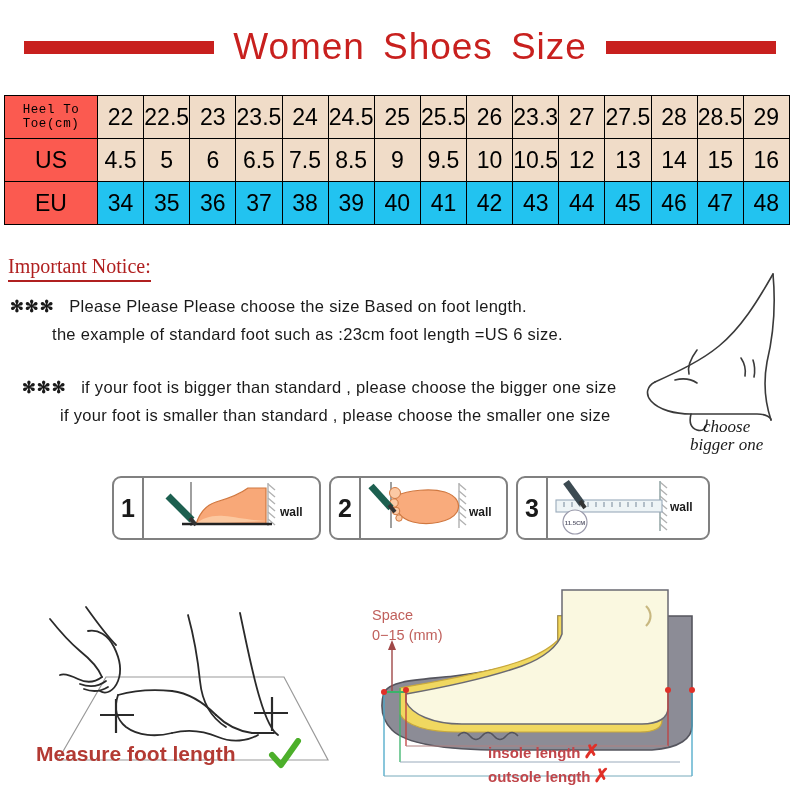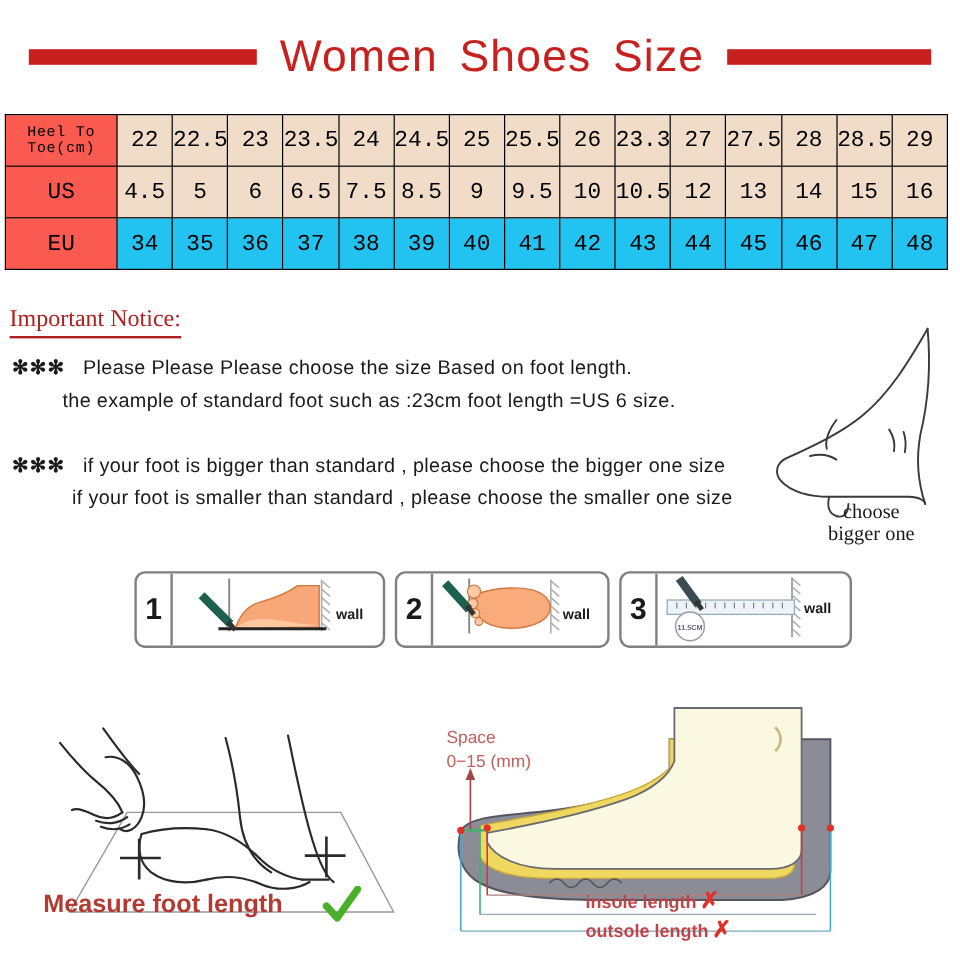--- a/index.html
+++ b/index.html
@@ -29,22 +29,22 @@
   
   .size-table {
     position: absolute; top: 95px; left: 4px;
     border-collapse: collapse; width: 786px;
     table-layout: fixed;
     border-radius: 14px;
   }
   .size-table td {
     border: 1.6px solid #000;
     text-align: center; vertical-align: middle;
-    height: 43px; font-size: 19px; color: #000;
-    font-family: Liberation Mono, monospace;
+    height: 43px; font-size: 23px; color: #000;
+    font-family: Liberation Sans, sans-serif;
   }
   .lbl {
     background: #fb5a50; width: 93px;
     font-size: 22px;
   }
   .lbl.small { font-size: 12.5px; letter-spacing: 0.6px; font-family: "Liberation Mono", monospace; }
   .beige { background: #f0dcc8; }
   .cyan  { background: #22c3f0; }
 
   
@@ -53,28 +53,28 @@
     color: #b02020; font-size: 20px;
     border-bottom: 2px solid #b02020; padding-bottom: 2px; font-family: Liberation Serif, serif;
   }
   .notice-line {
     position: absolute; color: #1a1a1a; font-size: 16.5px;
     white-space: nowrap; letter-spacing: 0.3px;
   }
   .stars { letter-spacing: 1px; font-weight: bold; }
   .n1 { top: 297px; left: 10px; }
   .n2 { top: 325px; left: 52px; }
-  .n3 { top: 378px; left: 10px; }
+  .n3 { top: 378px; left: 22px; }
   .n4 { top: 406px; left: 60px; }
 
   
   .foot-profile { position: absolute; top: 262px; left: 645px; width: 155px; height: 200px; }
   .choose-txt {
     position: absolute; top: 418px; left: 690px;
-    font-family: "Liberation Serif", serif; 
+    font-family: "Liberation Serif", serif; font-style: italic;
     font-size: 17px; color: #1a1a1a; line-height: 1.05; text-align: center;
   }
 
   
   .steps { position: absolute; top: 476px; left: 112px; display: flex; gap: 8px; }
   .step {
     border: 2px solid #808080; border-radius: 9px;
     height: 64px; display: flex; align-items: stretch;
     background: #fff; overflow: hidden;
   }

